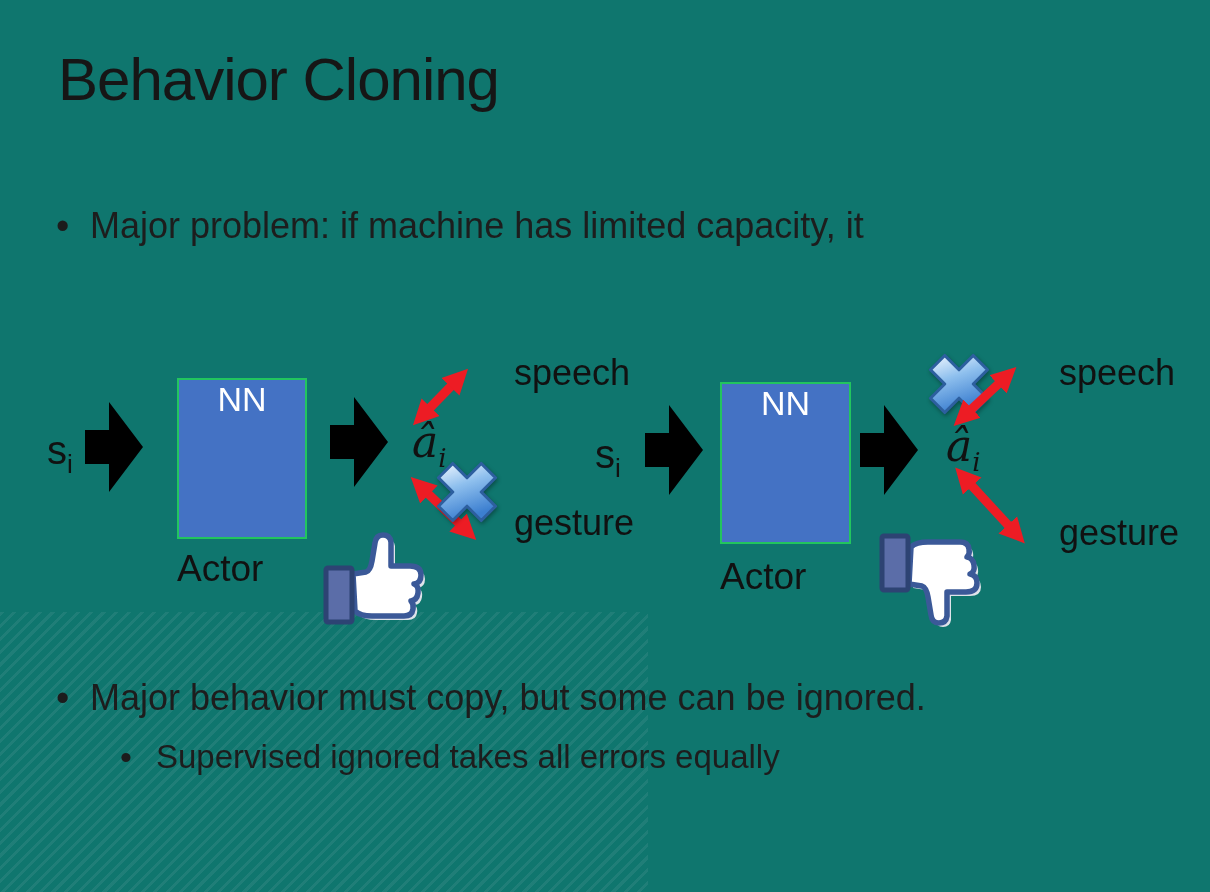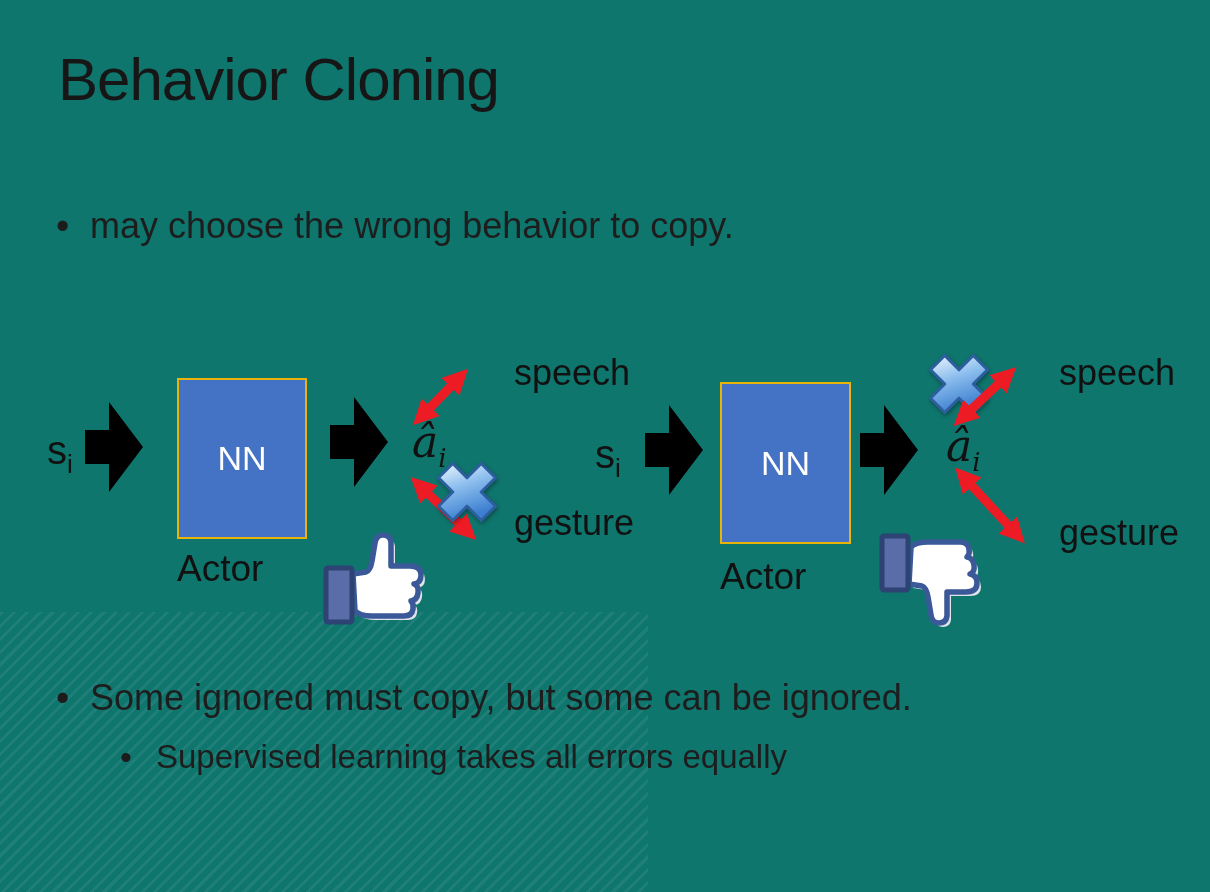--- a/index.html
+++ b/index.html
@@ -10,22 +10,22 @@
   .title{
     position:absolute;left:58px;top:44px;font-size:60px;font-weight:300;
     letter-spacing:-1px;line-height:1.2;color:#161616;
   }
   .bullet-row{position:absolute;display:flex;}
   .bullet-dot{font-size:38px;line-height:52px;width:34px;flex:0 0 34px;}
   .bullet-text{font-size:36px;line-height:52px;color:#1d1d1d;}
   .sub .bullet-dot{font-size:34px;line-height:50px;width:36px;flex:0 0 36px;}
   .sub .bullet-text{font-size:33px;line-height:50px;}
   .nn-box{
-    position:absolute;background:#4472C4;border:2px solid #eab308;
-    display:flex;align-items:center;justify-content:center;
+    position:absolute;background:#4472C4;border:2px solid #22c55e;
+    display:flex;align-items:flex-start;justify-content:center;
     color:#ffffff;font-size:34px;box-sizing:border-box;
   }
   .actor-label{position:absolute;font-size:37px;line-height:1;text-align:left;color:#111;}
   .io-label{position:absolute;font-size:40px;line-height:1;color:#111;margin-left:7px;}
   .io-label sub{font-size:26px;}
   .ahat{position:absolute;font-family:"DejaVu Serif",serif;font-style:italic;font-size:44px;line-height:1;color:#111;margin-left:16px;}
   .ahat sub{font-size:26px;font-style:italic;}
   .arrow-label{position:absolute;font-size:36px;line-height:1;color:#111;margin-left:37px;}
   svg{position:absolute;display:block;overflow:visible;}
   .texture{
@@ -38,21 +38,21 @@
 
 <div class="slide">
 
   <div class="texture"></div>
 
   <div class="title">Behavior Cloning</div>
 
   <div class="bullet-row" style="left:56px;top:200px;">
     <span class="bullet-dot">•</span>
     <div>
-      <div class="bullet-text">may choose the wrong behavior to copy.</div>
+      <div class="bullet-text">Major problem: if machine has limited capacity, it</div>
     </div>
   </div>
 
   <div class="io-label" style="left:40px;top:430px;">
     <span>s</span><sub>i</sub>
   </div>
 
   <svg style="left:85px;top:400px;" width="60" height="94" viewBox="0 0 60 94">
     <polygon points="0,30 24,30 24,2 58,47 24,92 24,64 0,64" fill="#000000"></polygon>
   </svg>
@@ -165,21 +165,21 @@
   <svg style="left:878px;top:528px;" width="120" height="100" viewBox="0 0 120 100">
     <g transform="translate(0,100) scale(1,-1)">
       <path d="M31,44 L44,42 C47,41 49,37 50,31 L53,13 Q54,5 61,5 Q68,5 69,12 L69,36 L88,36 Q99,36 99,45 Q99,53 92,54 Q97,56 96,63 Q95,70 89,71 Q92,74 91,79 Q90,86 82,86 L50,86 Q38,86 33,81 Z" transform="translate(4,-4)" fill="#dfe3ea"></path>
       <path d="M31,44 L44,42 C47,41 49,37 50,31 L53,13 Q54,5 61,5 Q68,5 69,12 L69,36 L88,36 Q99,36 99,45 Q99,53 92,54 Q97,56 96,63 Q95,70 89,71 Q92,74 91,79 Q90,86 82,86 L50,86 Q38,86 33,81 Z" fill="#ffffff" stroke="#3B5998" stroke-width="5.5" stroke-linejoin="round"></path>
       <rect x="4" y="38" width="26" height="54" rx="2" fill="#5B6DA8" stroke="#2d4373" stroke-width="5"></rect>
     </g>
   </svg>
 
   <div class="bullet-row" style="left:56px;top:672px;">
     <span class="bullet-dot">•</span>
-    <div class="bullet-text">Some ignored must copy, but some can be ignored.</div>
+    <div class="bullet-text">Major behavior must copy, but some can be ignored.</div>
   </div>
 
   <div class="bullet-row sub" style="left:120px;top:732px;">
     <span class="bullet-dot">•</span>
-    <div class="bullet-text">Supervised learning takes all errors equally</div>
+    <div class="bullet-text">Supervised ignored takes all errors equally</div>
   </div>
 
 </div>
 
 </body></html>

